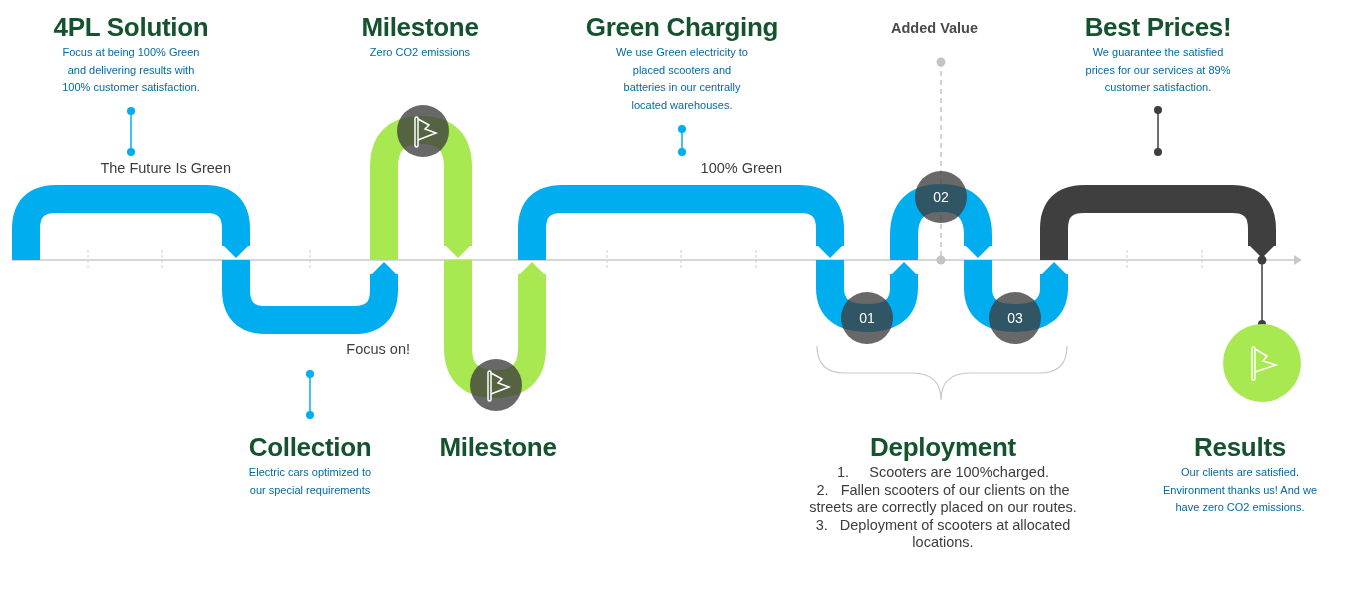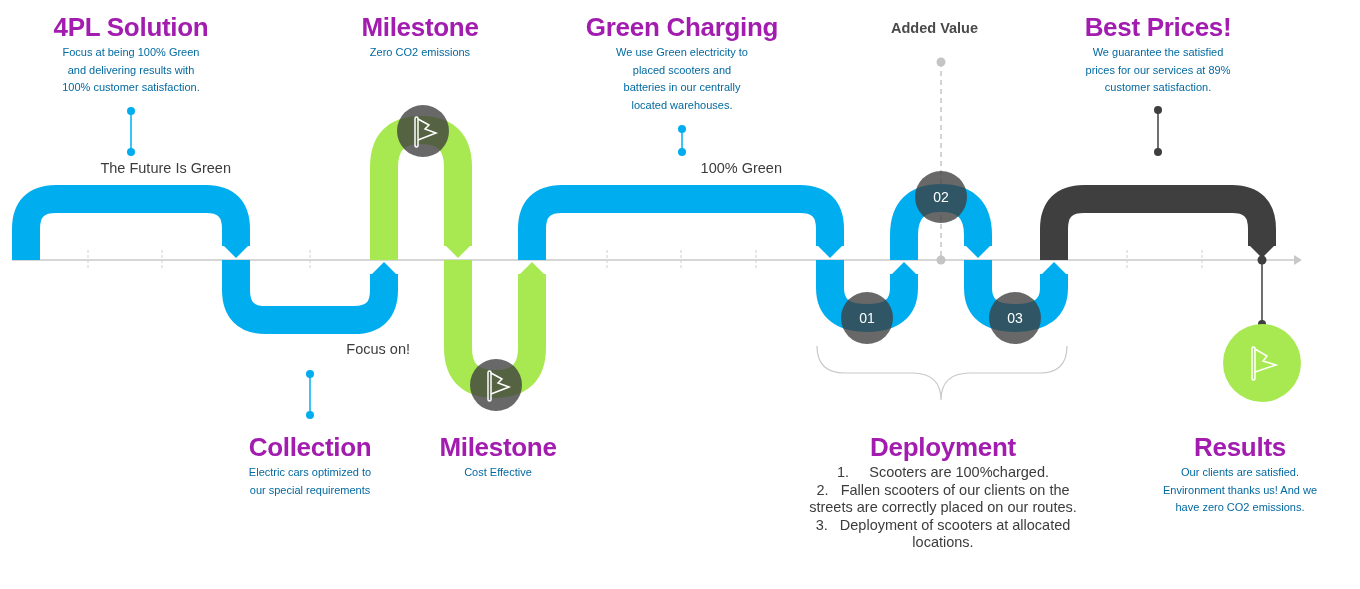--- a/index.html
+++ b/index.html
@@ -1,19 +1,19 @@
 <!DOCTYPE html>
 <html><head>
 <meta charset="utf-8">
 <style>
   html,body{margin:0;padding:0;background:#ffffff;}
   body{width:1360px;height:589px;position:relative;overflow:hidden;font-family:"Liberation Sans","DejaVu Sans",sans-serif;color:#3a3a3a;}
   svg.diagram{position:absolute;left:0;top:0;width:1360px;height:589px;}
   .block{position:absolute;text-align:center;}
-  .title{font-weight:bold;color:#a21caf;font-size:26px;line-height:30px;letter-spacing:-0.3px;}
+  .title{font-weight:bold;color:#14532d;font-size:26px;line-height:30px;letter-spacing:-0.3px;}
   .desc{font-size:11px;line-height:17.5px;color:#0369a1;}
   .label{position:absolute;font-size:14.5px;color:#3c3c3c;text-align:right;white-space:nowrap;}
   .added{position:absolute;font-weight:bold;font-size:14.5px;color:#4a4a4a;white-space:nowrap;}
   .num{font-family:"Liberation Sans","DejaVu Sans",sans-serif;font-size:14px;fill:#ffffff;}
   ol.dep{list-style:none;margin:0;padding:0;font-size:14.5px;line-height:17.5px;color:#3c3c3c;}
 </style>
 </head>
 <body>
 
 <svg class="diagram" viewBox="0 0 1360 589">
@@ -168,21 +168,20 @@
 <div class="label" style="left:210px;top:341px;width:200px;">Focus on!</div>
 
 <div class="block" style="left:200px;top:432px;width:220px;">
   <div class="title">Collection</div>
   <div class="desc" style="margin-top:2px">Electric cars optimized to</div>
   <div class="desc">our special requirements</div>
 </div>
 
 <div class="block" style="left:398px;top:432px;width:200px;">
   <div class="title">Milestone</div>
-  <div class="desc" style="margin-top:2px">Cost Effective</div>
 </div>
 
 <div class="block" style="left:808px;top:432px;width:270px;">
   <div class="title">Deployment</div>
   <ol class="dep" style="margin-top:2px">
     <li><span>1.</span>&nbsp;&nbsp;&nbsp;&nbsp; <span>Scooters are 100%charged.</span></li>
     <li><span>2.</span>&nbsp;&nbsp; <span>Fallen scooters of our clients on the streets are correctly placed on our routes.</span></li>
     <li><span>3.</span>&nbsp;&nbsp; <span>Deployment of scooters at allocated locations.</span></li>
   </ol>
 </div>

